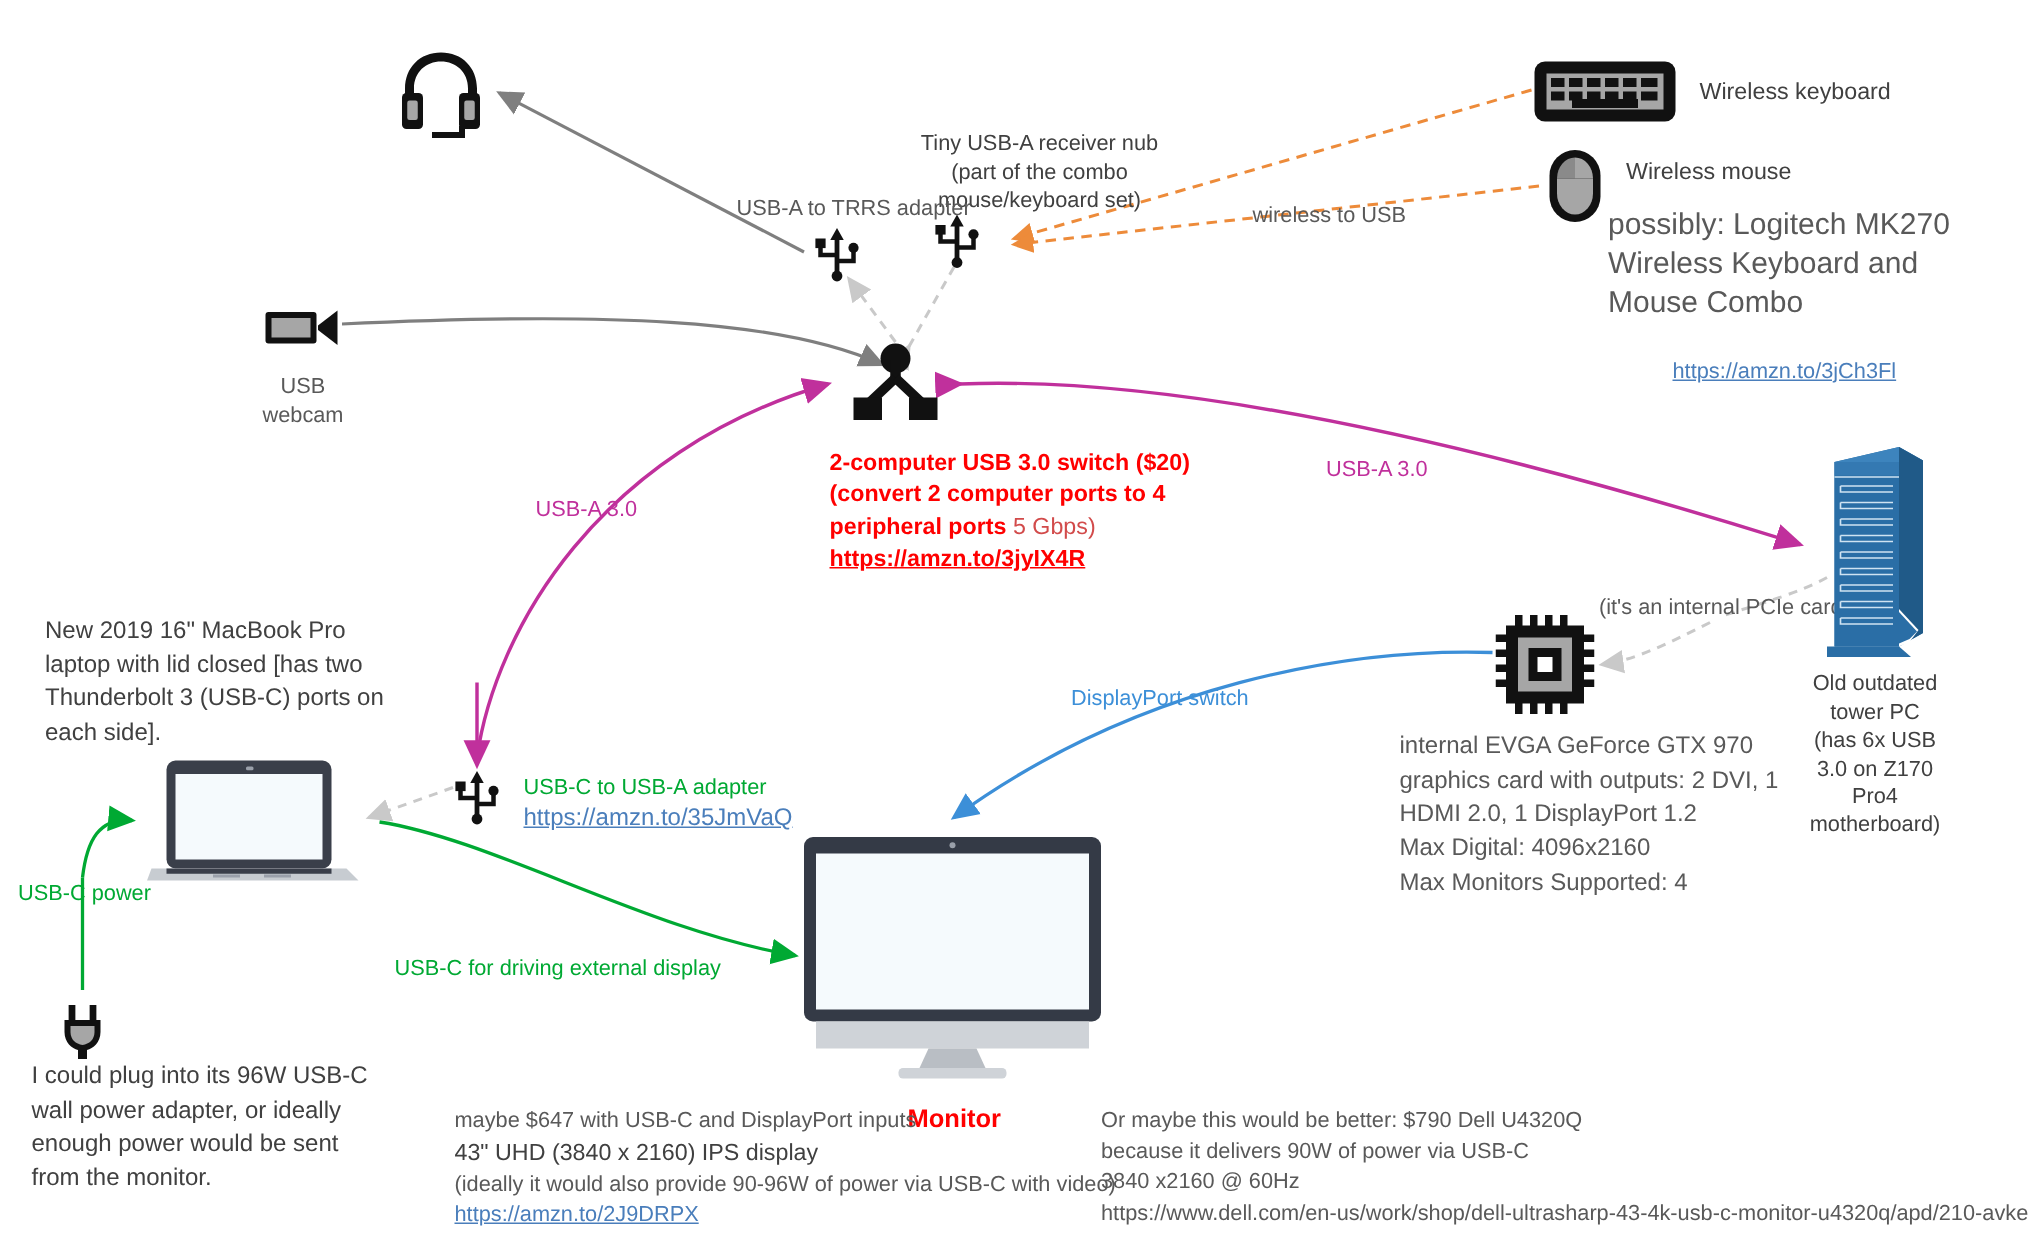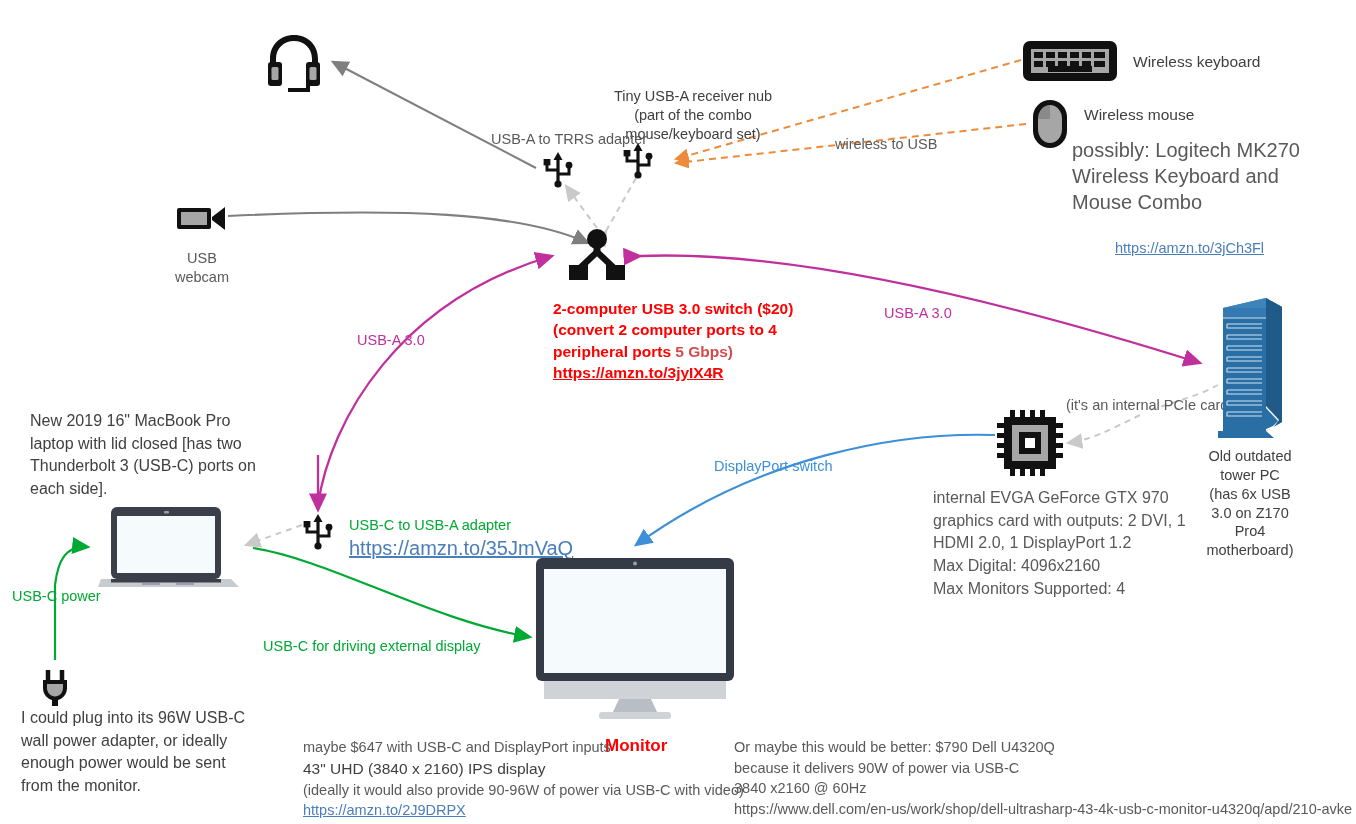--- a/index.html
+++ b/index.html
@@ -11,21 +11,21 @@
     -webkit-font-smoothing:antialiased;
   }
   #canvas{position:absolute;inset:0;width:1356px;height:824px;}
   svg.layer{position:absolute;left:0;top:0;width:1356px;height:824px;pointer-events:none;}
   .lbl{position:absolute;line-height:1.30;white-space:pre;}
   .txt{position:absolute;line-height:1.32;}
   .gray{color:#595959;}
   .dark{color:#404040;}
   .mag{color:#c0309c;}
   .red{color:#ff0000;}
-  .redlight{color:#d24b4b;font-weight:700;}
+  .redlight{color:#d24b4b;font-weight:400;}
   .green{color:#00a933;}
   .blue{color:#3c8fd8;}
   .link{color:#4a7ebb;text-decoration:underline;margin-top:48px;}
   .linkred{color:#ff0000;text-decoration:underline;font-weight:bold;}
   .linkgreen{color:#4a7ebb;text-decoration:underline;}
   .ctr{text-align:center;}
   .b{font-weight:bold;}
   .ic{position:absolute;}
 </style>
 </head>
@@ -233,21 +233,21 @@
   <svg class="ic" style="left:303px;top:514px;width:30px;height:36px;" viewBox="0 0 30 36">
     <rect x="13.4" y="4" width="3.2" height="27" fill="#111"></rect>
     <path d="M15 0 L19.5 8 L10.5 8 Z" fill="#111"></path>
     <circle cx="15" cy="32" r="3.6" fill="#111"></circle>
     <path d="M15 18 L4 18 L4 12" stroke="#111" stroke-width="3" fill="none"></path>
     <rect x="0.6" y="7" width="6.8" height="6.4" fill="#111"></rect>
     <path d="M15 22 L26 22 L26 15" stroke="#111" stroke-width="3" fill="none"></path>
     <circle cx="26" cy="13.2" r="3.4" fill="#111"></circle>
   </svg>
   <div class="txt green" style="left:349px;top:516px;font-size:14.5px;">USB-C to USB-A adapter</div>
-  <a href="#" class="txt linkgreen" style="left:349px;top:535px;font-size:20px;">https://amzn.to/35JmVaQ </a>
+  <a href="#" class="txt linkgreen" style="left:349px;top:535px;font-size:16px;">https://amzn.to/35JmVaQ </a>
 
   <svg class="ic" style="left:40px;top:668px;width:32px;height:40px;" viewBox="0 0 32 40">
     <path d="M8 2 L8 12 M22 2 L22 12" stroke="#111" stroke-width="4.5" fill="none"></path>
     <path d="M3 12 L27 12 L27 20 C27 27 22 31 18 32 L18 38 L12 38 L12 32 C8 31 3 27 3 20 Z" fill="#111"></path>
     <path d="M7 16 L23 16 L23 20 C23 25 19.5 28 15 28.6 C10.5 28 7 25 7 20 Z" fill="#a6a6a6"></path>
   </svg>
   <div class="lbl dark" style="left: 21px; top: 707px; font-size: 16px; line-height: 1.42; white-space: pre-line;">I could plug into its 96W USB-C
 wall power adapter, or ideally
 enough power would be sent
 from the monitor.</div>

